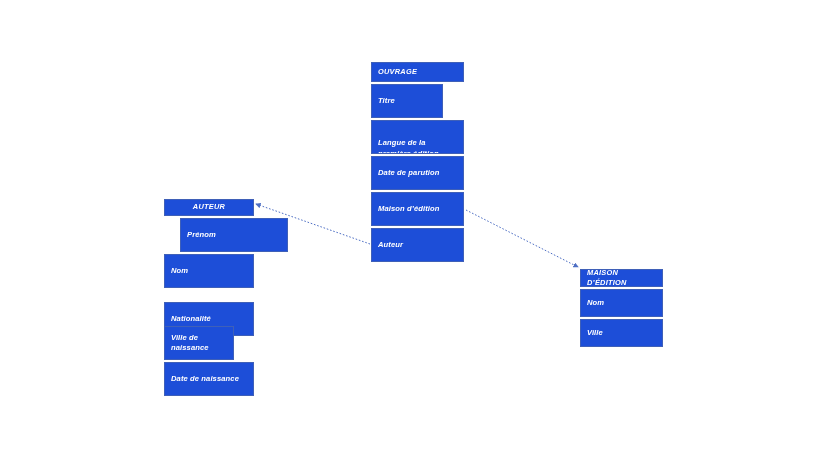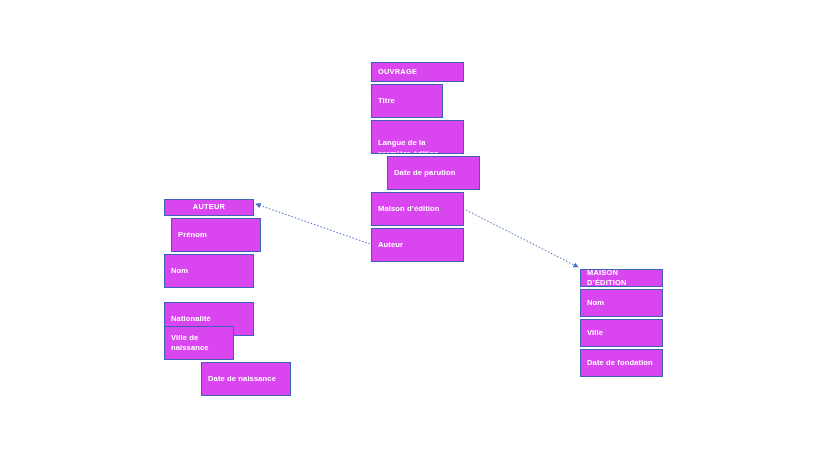--- a/index.html
+++ b/index.html
@@ -18,31 +18,32 @@
     width: 840px;
     height: 472px;
   }
   .entity {
     position: absolute;
     box-sizing: border-box;
   }
   .ent-row {
     position: absolute;
     box-sizing: border-box;
-    background: #d946ef;
+    background: #1d4ed8;
     border: 1px solid #3f60b8;
     color: #ffffff;
     font-weight: bold;
     font-size: 7.6px;
     line-height: 10.5px;
     letter-spacing: 0.1px;
     display: flex;
     align-items: center;
     padding: 2px 6px;
     overflow: hidden;
+    font-style: italic;
   }
   .ent-row.header {
     font-size: 7.4px;
     letter-spacing: 0.25px;
   }
   .ent-row.center {
     justify-content: center;
     text-align: center;
   }
   .ent-row.two-line {
@@ -71,61 +72,58 @@
     </defs>
     <g id="connectors-group">
         <line x1="370" y1="244" x2="256" y2="204" stroke="#4e6fc4" stroke-width="1" stroke-dasharray="1.6 1.8" marker-end="url(#arrow-end)"></line>
         <line x1="466" y1="210" x2="578" y2="267" stroke="#4e6fc4" stroke-width="1" stroke-dasharray="1.6 1.8" marker-end="url(#arrow-end)"></line>
       </g>
   </svg>
 
   <div id="entities-group">
       <div class="entity" style="left: 164px; top: 199px; width: 90px; height: 197px;">
         <div class="ent-row header center" style="left: 0px; top: 0px; width: 90px; height: 17px;">AUTEUR</div>
-        <div class="ent-row" style="left: 7px; top: 19px; width: 90px; height: 34px;">
+        <div class="ent-row" style="left: 16px; top: 19px; width: 108px; height: 34px;">
           <span>Prénom</span>
         </div>
         <div class="ent-row" style="left: 0px; top: 55px; width: 90px; height: 34px;">
           <span>Nom</span>
         </div>
         <div class="ent-row" style="left: 0px; top: 103px; width: 90px; height: 34px;">
           <span>Nationalité</span>
         </div>
         <div class="ent-row" style="left: 0px; top: 127px; width: 70px; height: 34px;">
           <span>Ville de naissance</span>
         </div>
-        <div class="ent-row" style="left: 0px; top: 163px; width: 90px; height: 34px; margin-left: 37px;">
+        <div class="ent-row" style="left: 0px; top: 163px; width: 90px; height: 34px;">
           <span>Date de naissance</span>
         </div>
       </div>
       <div class="entity" style="left: 371px; top: 62px; width: 93px; height: 200px;">
         <div class="ent-row header" style="left: 0px; top: 0px; width: 93px; height: 20px;">OUVRAGE</div>
         <div class="ent-row" style="left: 0px; top: 22px; width: 72px; height: 34px;">
           <span>Titre</span>
         </div>
         <div class="ent-row two-line" style="left: 0px; top: 58px; width: 93px; height: 34px;">
           <span>Langue de la première édition</span>
         </div>
-        <div class="ent-row" style="left: 16px; top: 94px; width: 93px; height: 34px;">
+        <div class="ent-row" style="left: 0px; top: 94px; width: 93px; height: 34px;">
           <span>Date de parution</span>
         </div>
         <div class="ent-row" style="left: 0px; top: 130px; width: 93px; height: 34px;">
           <span>Maison d’édition</span>
         </div>
         <div class="ent-row" style="left: 0px; top: 166px; width: 93px; height: 34px;">
           <span>Auteur</span>
         </div>
       </div>
       <div class="entity" style="left: 580px; top: 269px; width: 83px; height: 108px;">
         <div class="ent-row header" style="left: 0px; top: 0px; width: 83px; height: 18px;">MAISON D’ÉDITION</div>
         <div class="ent-row" style="left: 0px; top: 20px; width: 83px; height: 28px;">
           <span>Nom</span>
         </div>
         <div class="ent-row" style="left: 0px; top: 50px; width: 83px; height: 28px;">
           <span>Ville</span>
         </div>
-        <div class="ent-row" style="left: 0px; top: 80px; width: 83px; height: 28px;">
-          <span>Date de fondation</span>
-        </div>
       </div>
     </div>
 
 </div>
 
 </body></html>

